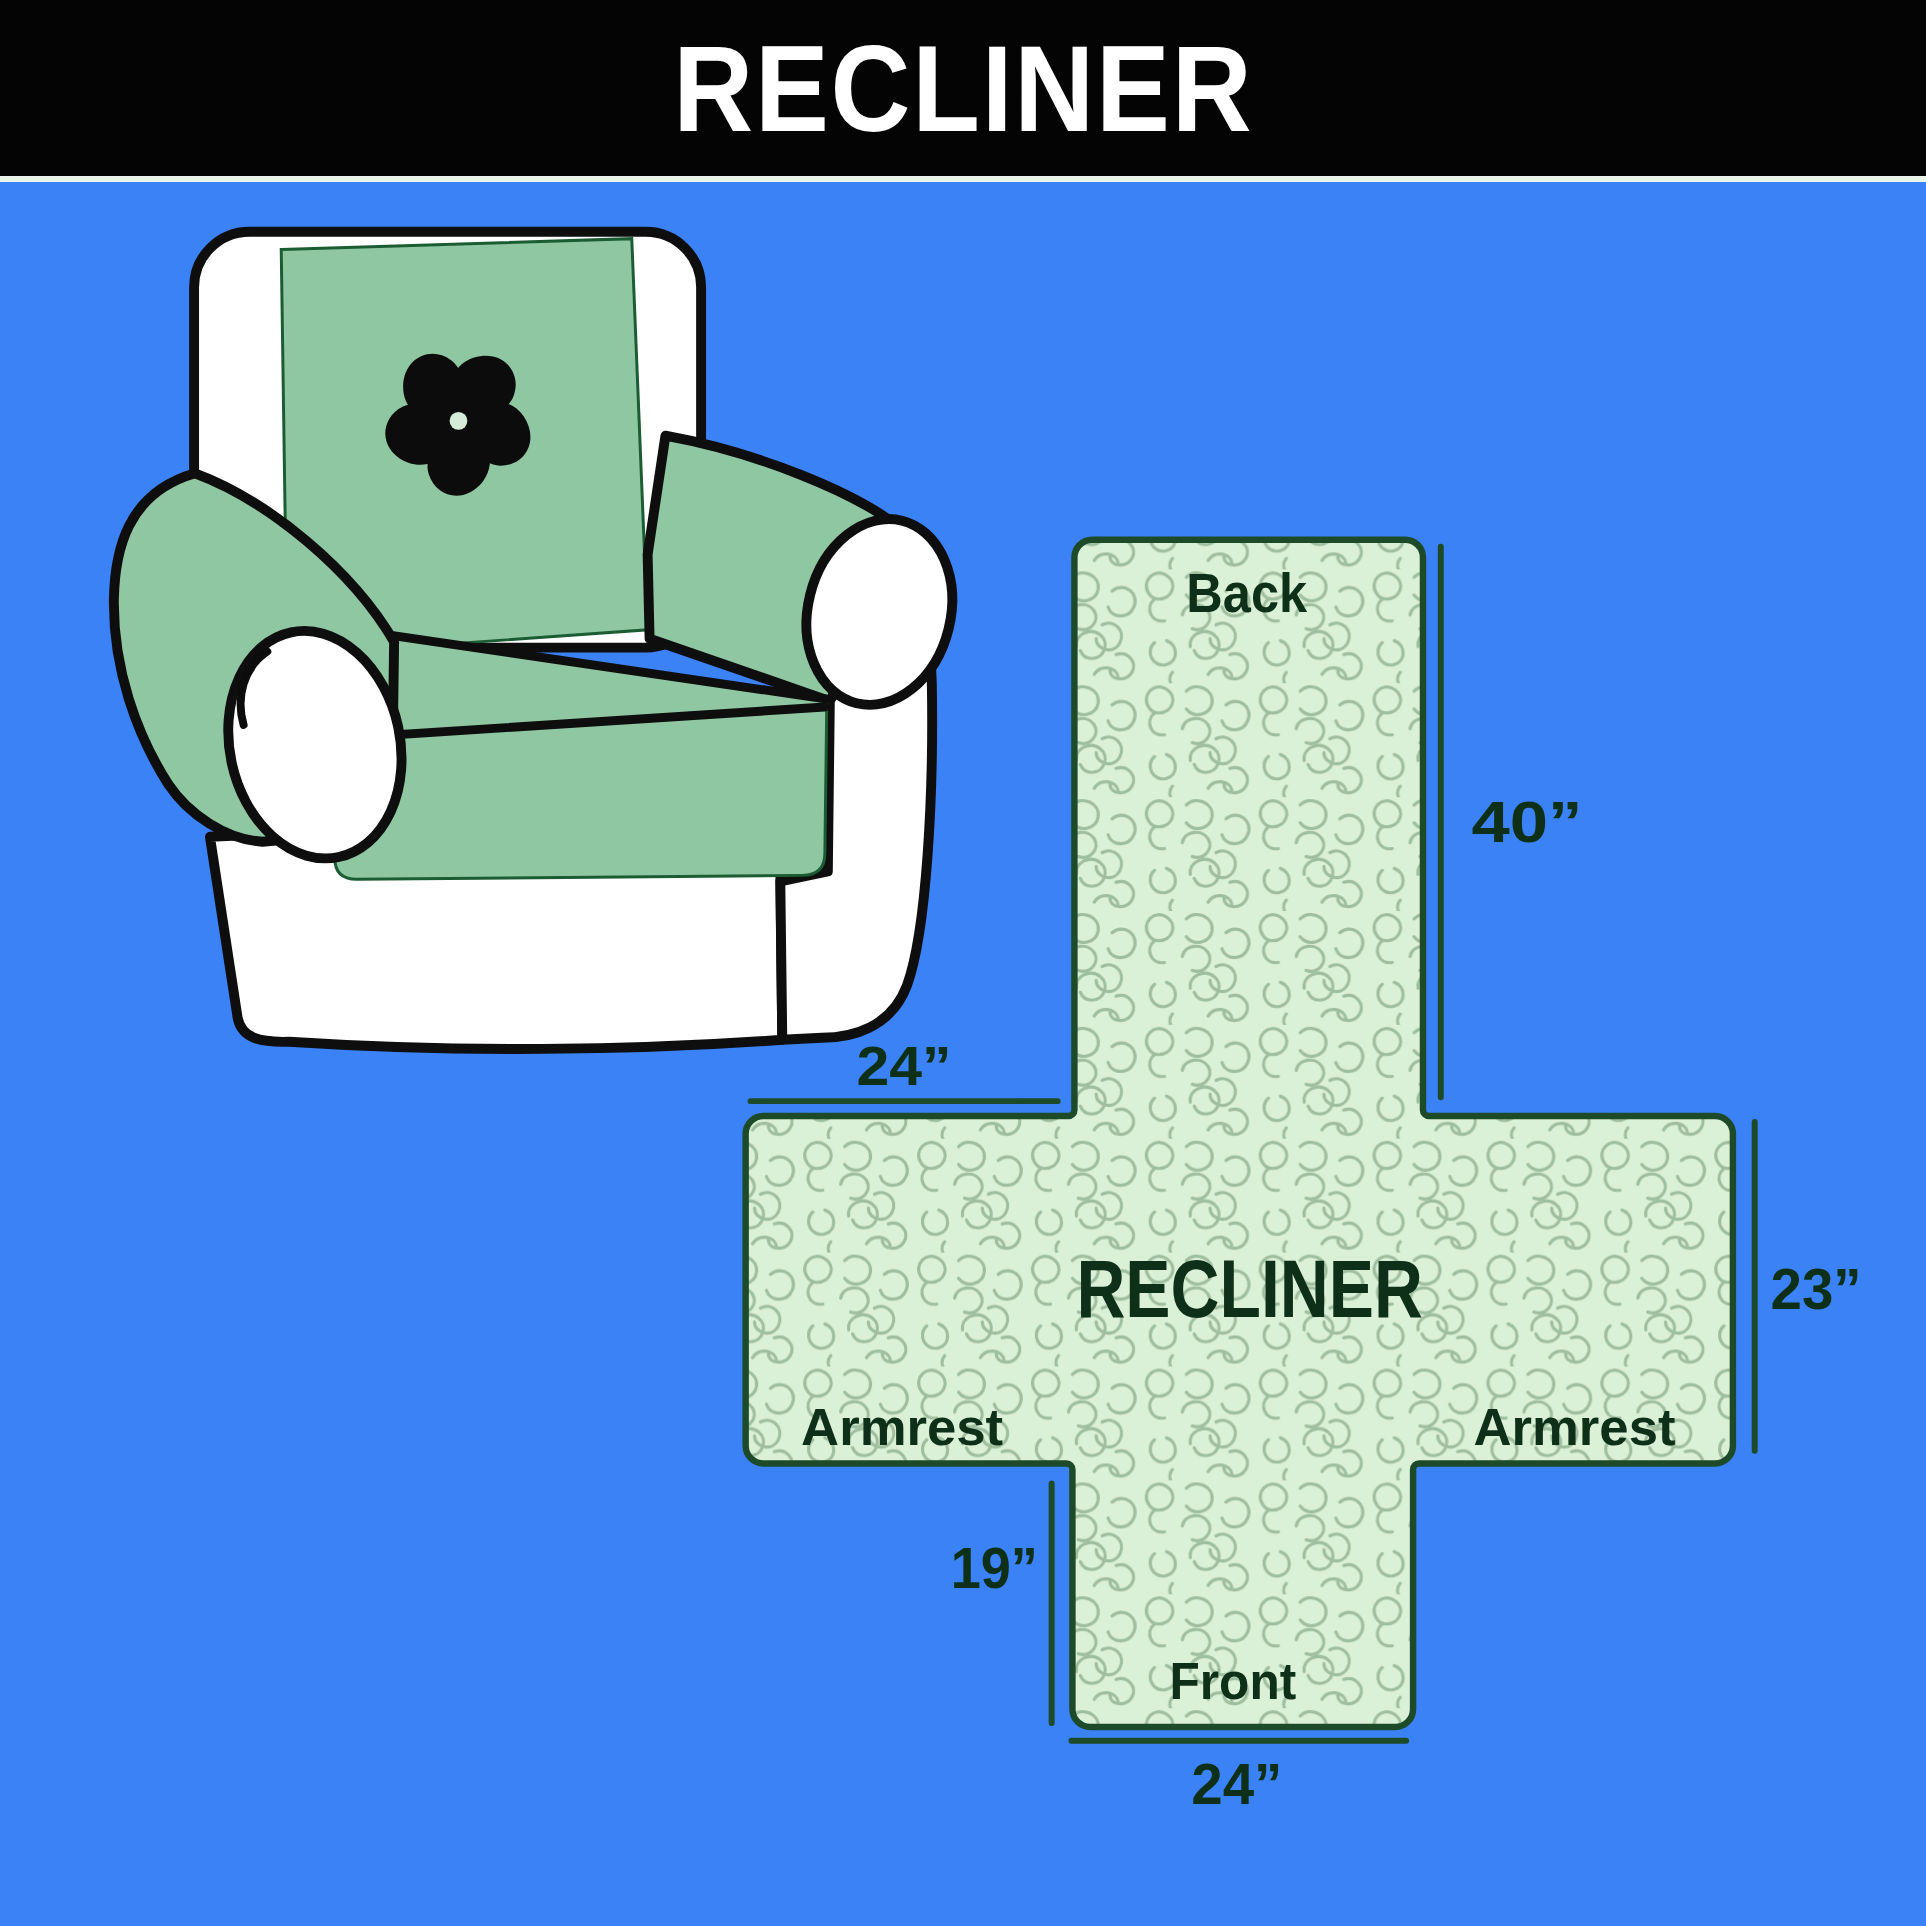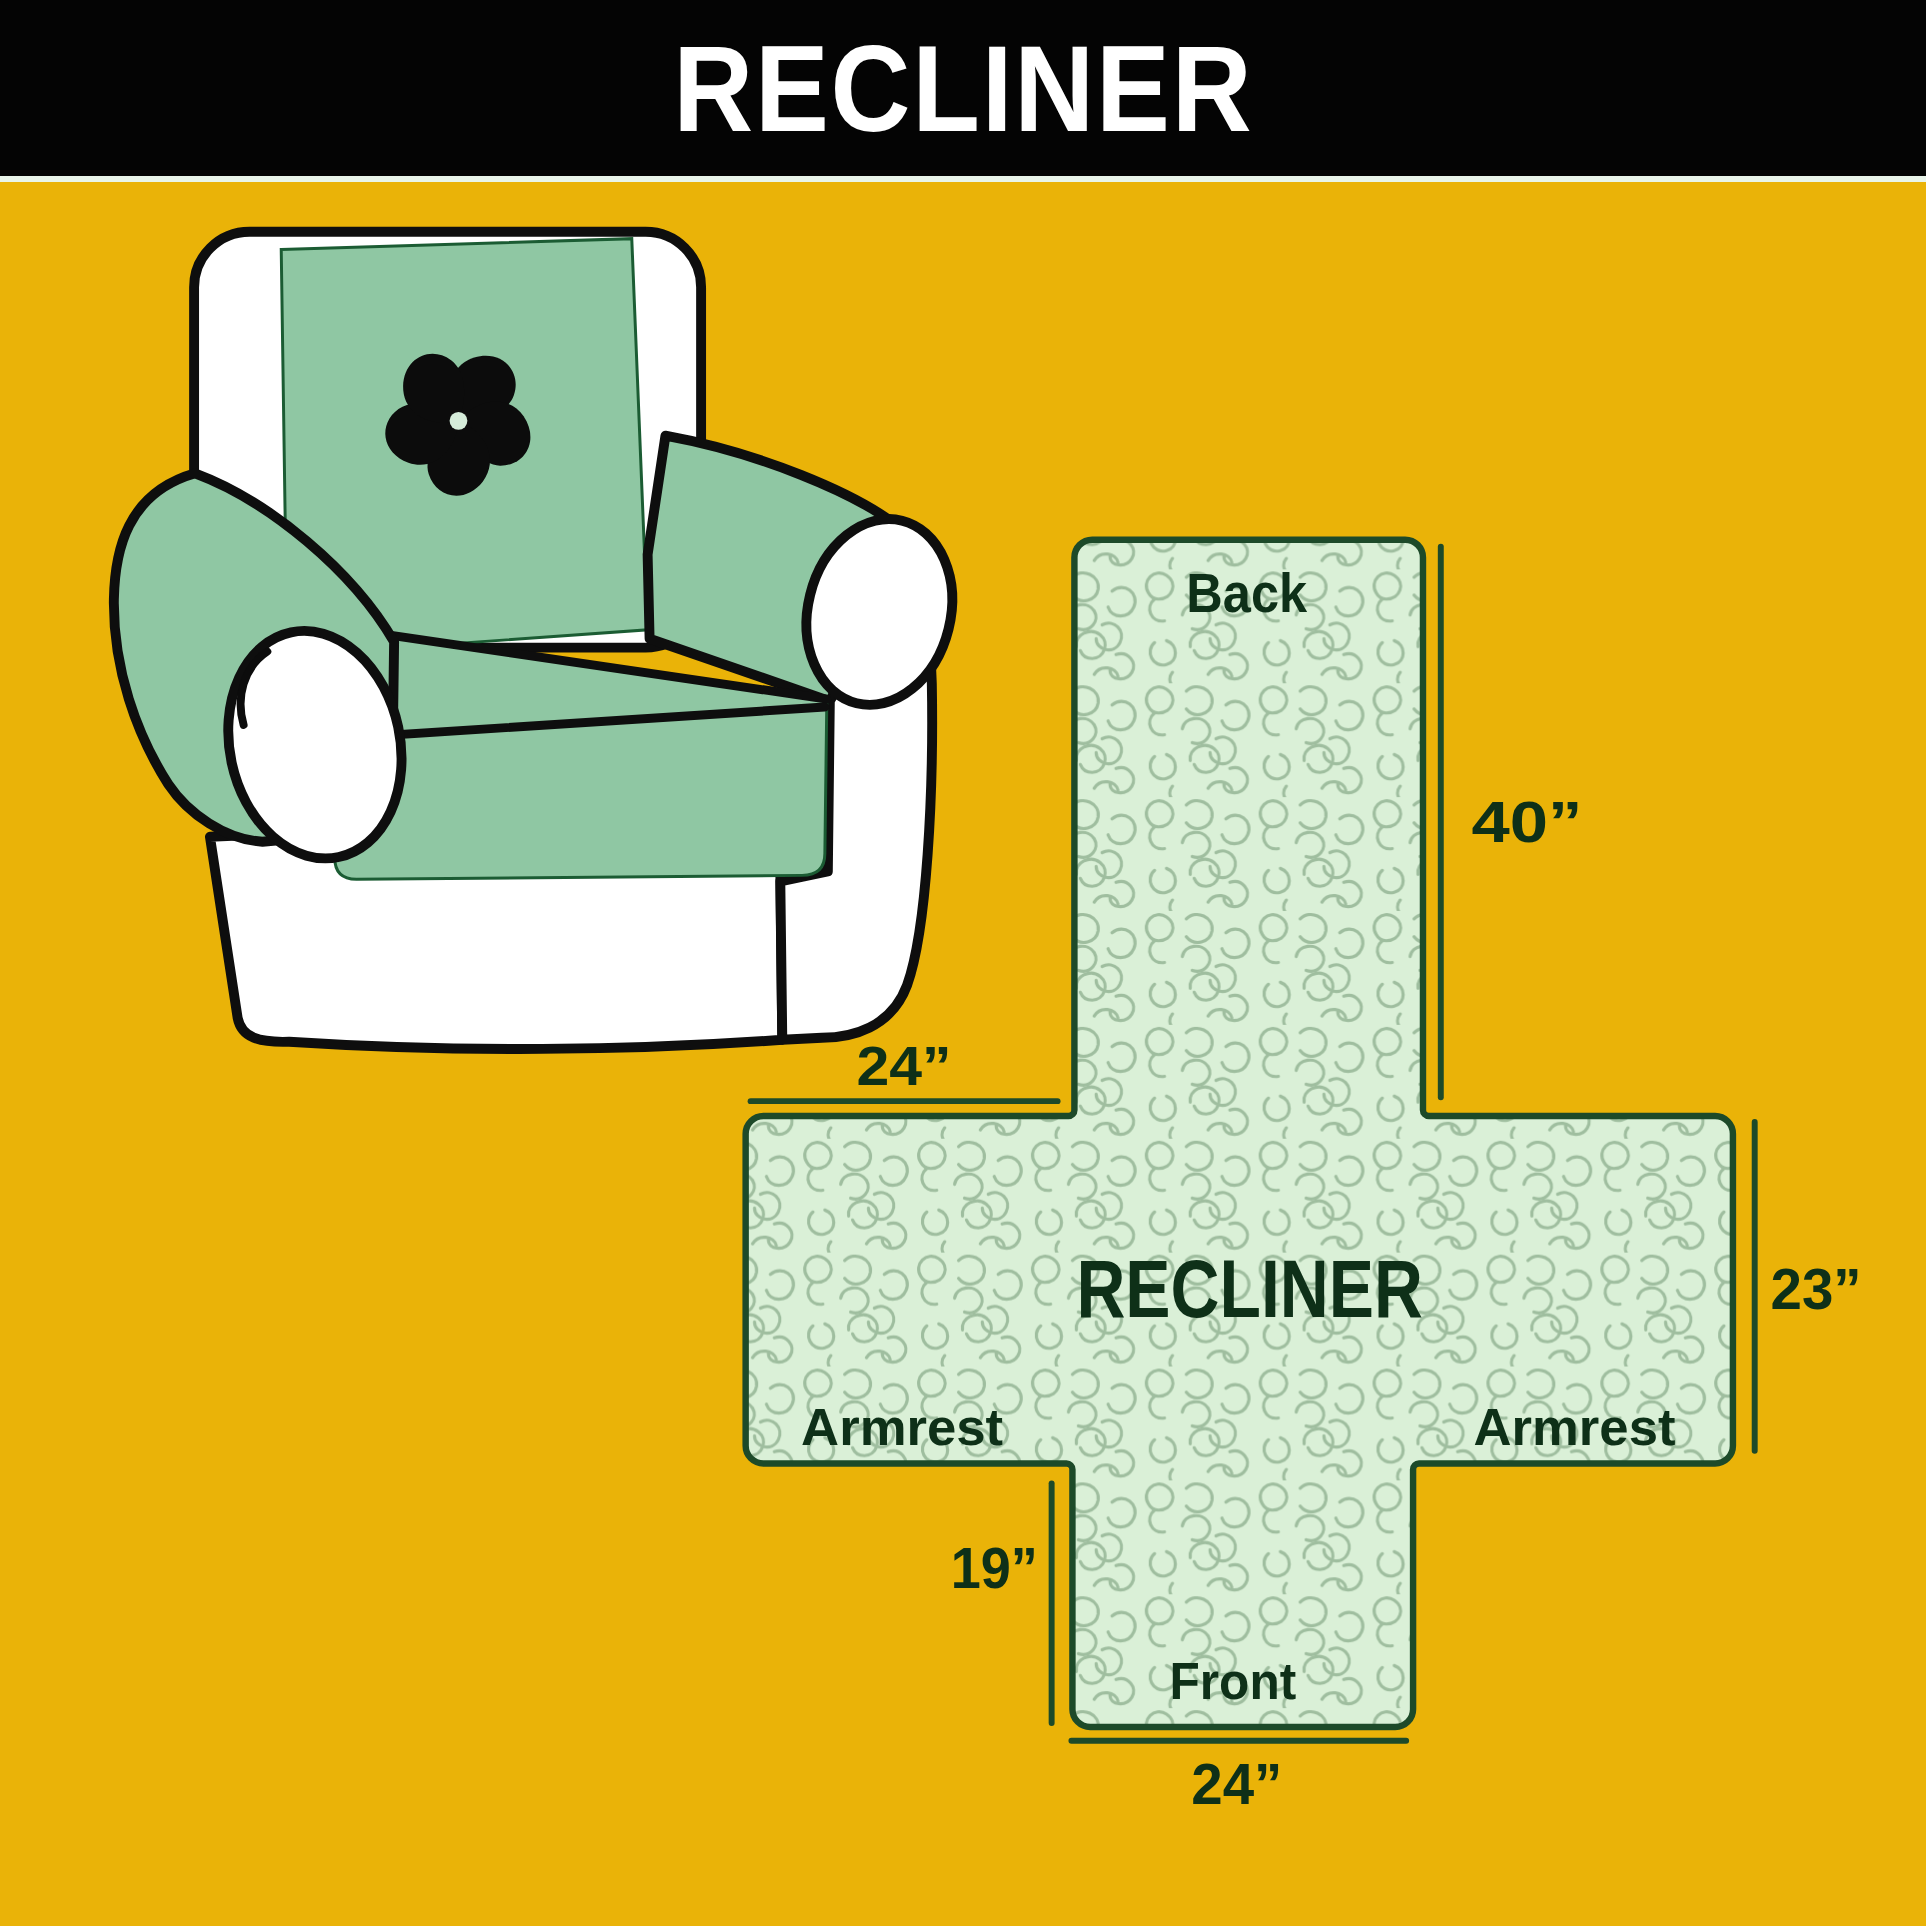--- a/index.html
+++ b/index.html
@@ -1,19 +1,19 @@
 <!DOCTYPE html>
 <html><head>
 <meta charset="utf-8">
 <style>
   html,body { margin:0; padding:0; background:#ffffff; }
   .canvas {
     position:relative;
     width:1927px; height:1927px;
-    background:#eab308;
+    background:#3b82f6;
     overflow:hidden;
     font-family:"Liberation Sans", "DejaVu Sans", sans-serif;
   }
   .header-bar {
     position:absolute; left:0; top:0;
     width:100%; height:176px;
     background:#040404;
     display:flex; align-items:center; justify-content:center;
   }
   .header-bar h1 {

